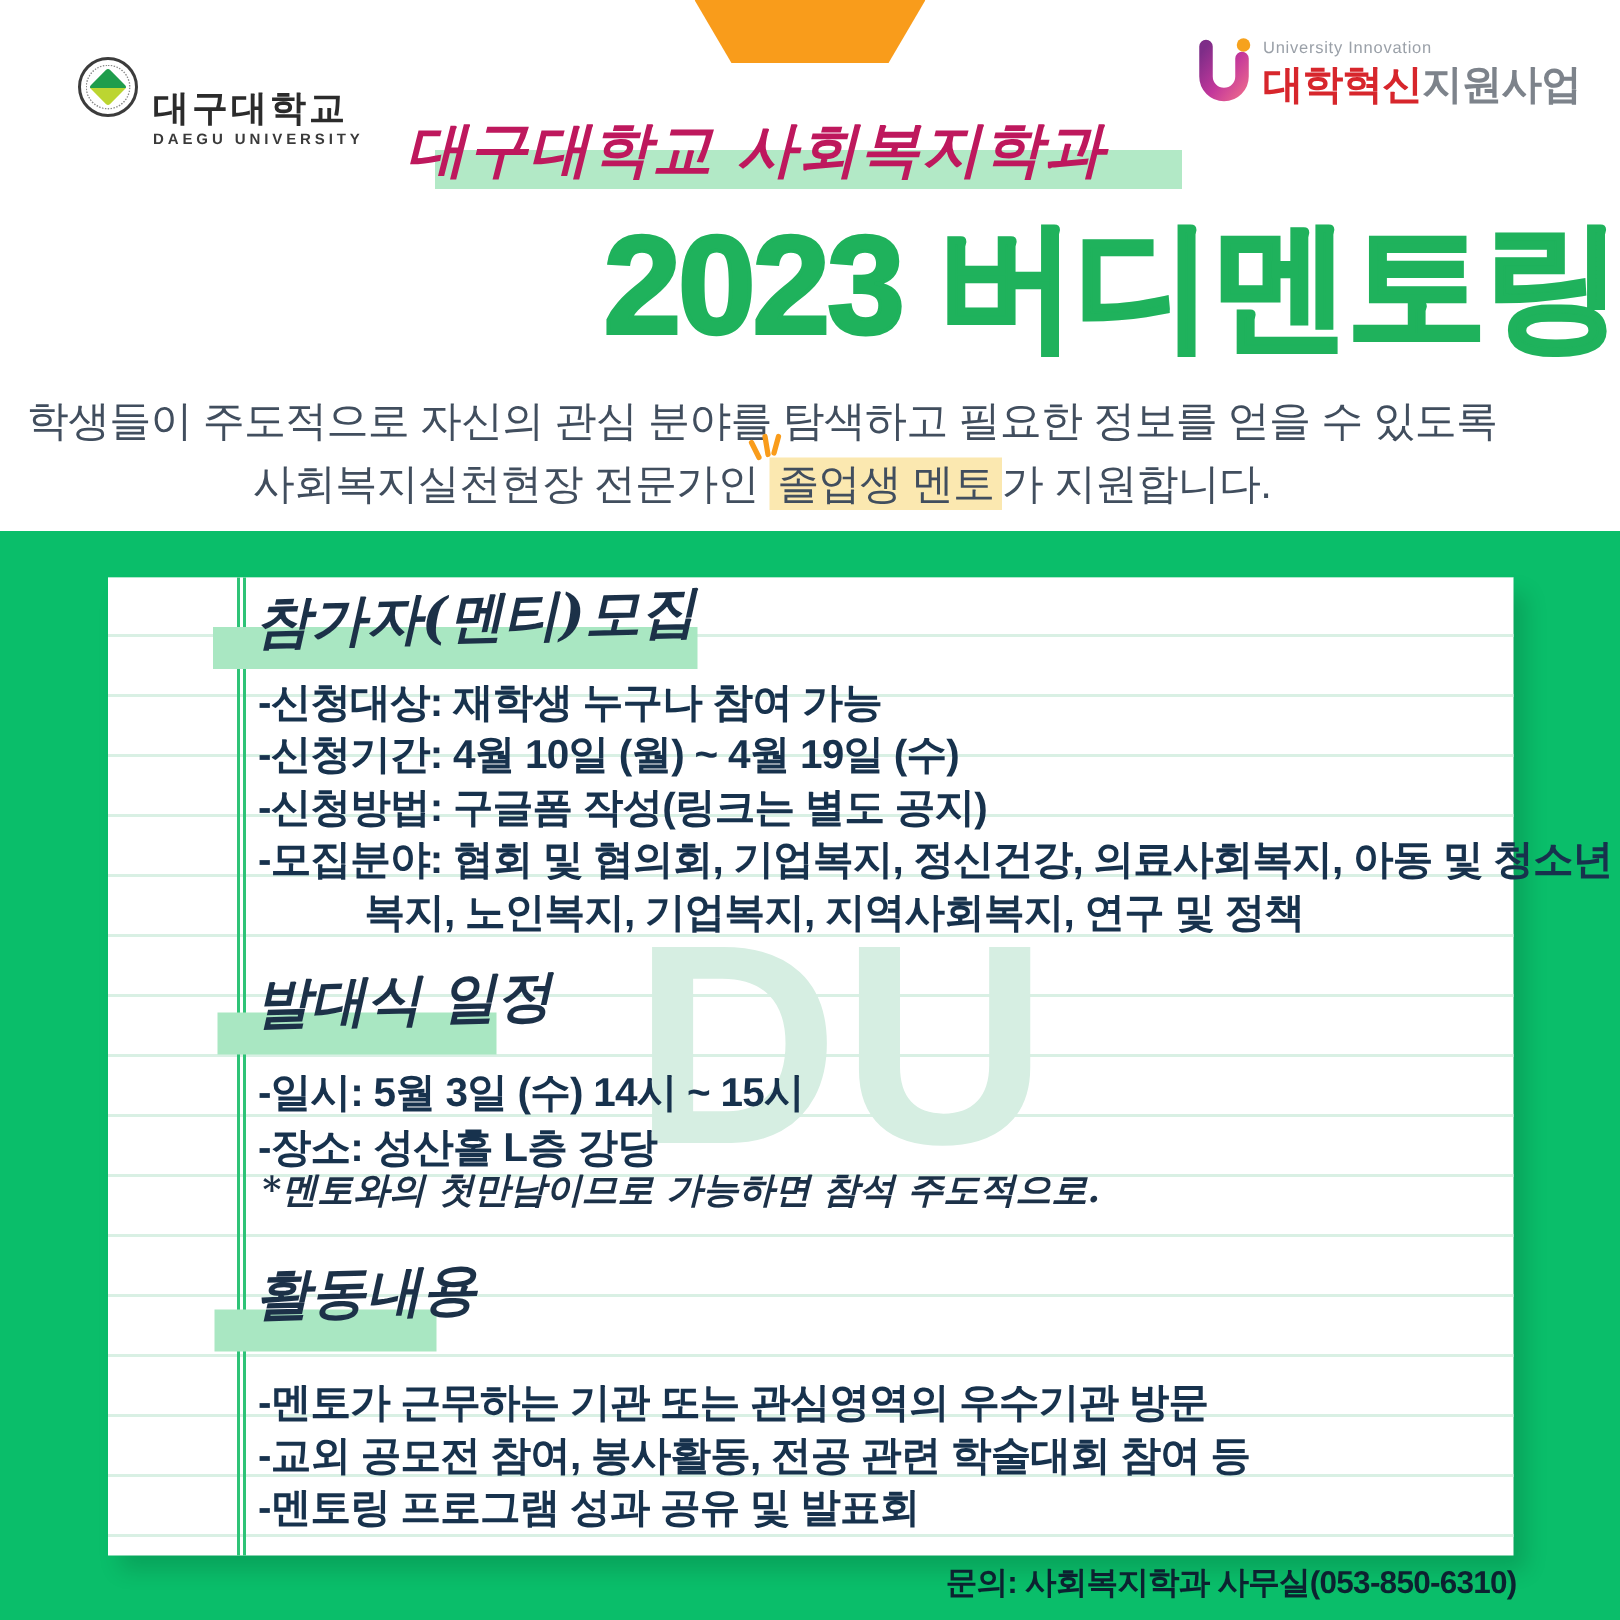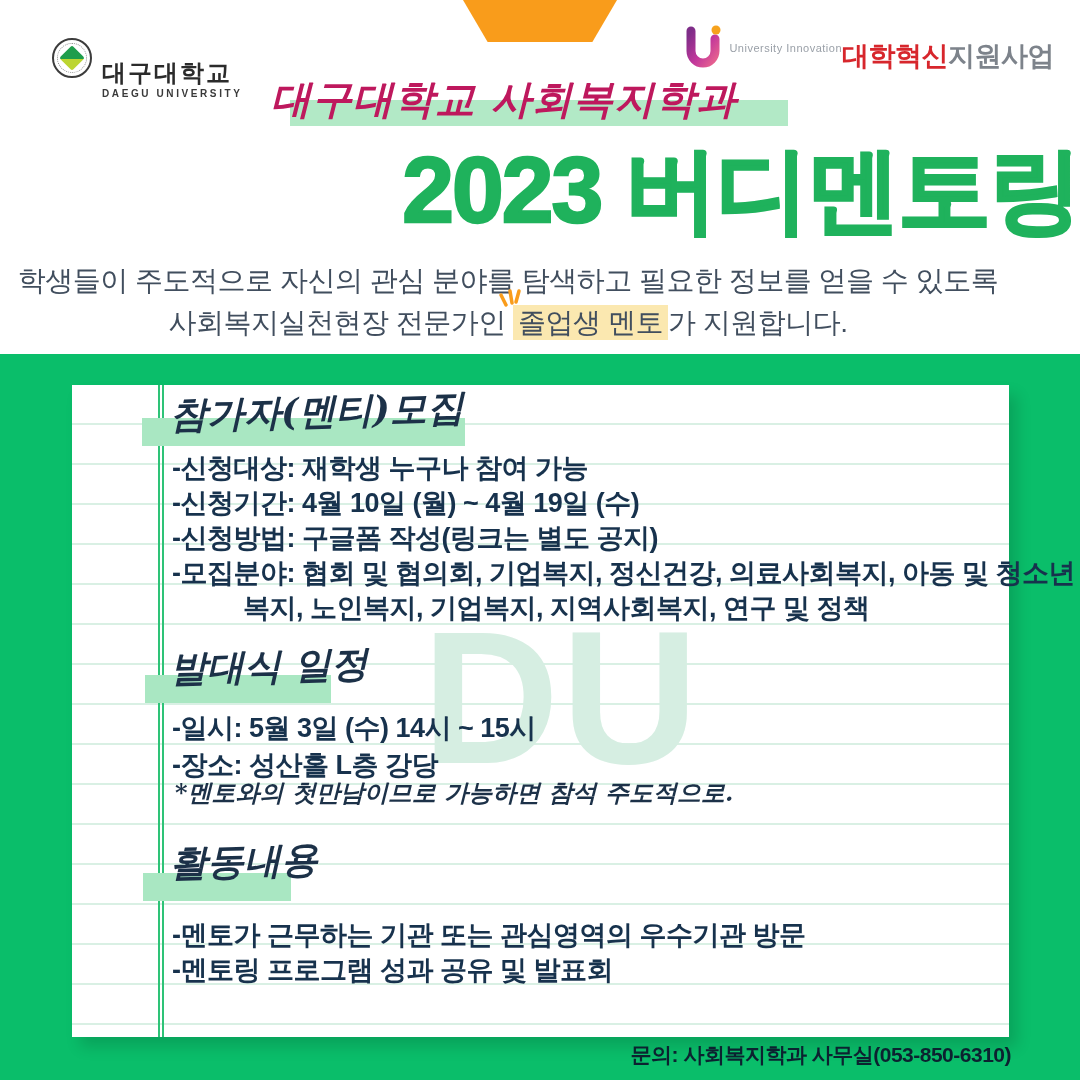--- a/index.html
+++ b/index.html
@@ -29,21 +29,21 @@
     transform:rotate(45deg);
     background:linear-gradient(135deg,#1f9d4c 52%,#bcd531 52%);
     border-radius:2px;
   }
   .logo-left .names{display:flex; flex-direction:column; line-height:1;margin-top:44px;}
   .logo-left .ko{font-size:24px; font-weight:bold; color:#2b2b2b; letter-spacing:2px;}
   .logo-left .en{font-size:10px; font-weight:bold; color:#3a3a3a; letter-spacing:2.6px; margin-top:4px;}
   
   .logo-right{position:absolute; right:26px; top:22px; display:flex; align-items:flex-end; gap:6px;}
   .uicon{width:40px; height:50px;}
-  .logo-right .txt{display:flex; flex-direction:row; line-height:1; padding-bottom:2px;}
+  .logo-right .txt{display:flex; flex-direction:column; line-height:1; padding-bottom:2px;}
   .logo-right .small{font-size:11px; color:#9aa0a8; margin-bottom:5px; letter-spacing:0.5px;}
   .logo-right .big{font-size:27px; letter-spacing:-0.5px;}
   .logo-right .red{color:#d7262c; font-weight:bold;}
   .logo-right .gray{color:#7d838b; font-weight:bold;}
   
   .dept-bar{position:absolute; left:290px; top:100px; width:498px; height:26px; background:#b2e9c6;}
   .dept-line{
     position:absolute; left:0; width:1008px; top:72px; text-align:center;
     font-family:"DejaVu Serif", serif; font-style:italic; font-weight:bold;
     font-size:40px; color:#be185d; letter-spacing:1px;
@@ -169,20 +169,21 @@
         <div>-장소: 성산홀 L층 강당</div>
       </div>
       <div class="note" style="top:392px;">*멘토와의 첫만남이므로 가능하면 참석 주도적으로.</div>
     </div>
 
     <div class="sec">
       <div class="bar" style="left:71px; top:488px; width:148px;"></div>
       <div class="head" style="left:98px; top:452px;">활동내용</div>
       <div class="items" style="top:533px;">
         <div>-멘토가 근무하는 기관 또는 관심영역의 우수기관 방문</div>
+        <div>-교외 공모전 참여, 봉사활동, 전공 관련 학술대회 참여 등</div>
         <div>-멘토링 프로그램 성과 공유 및 발표회</div>
       </div>
     </div>
   </div>
 
   <div class="footer">문의: 사회복지학과 사무실(053-850-6310)</div>
 
 </div>
 
 </body></html>

